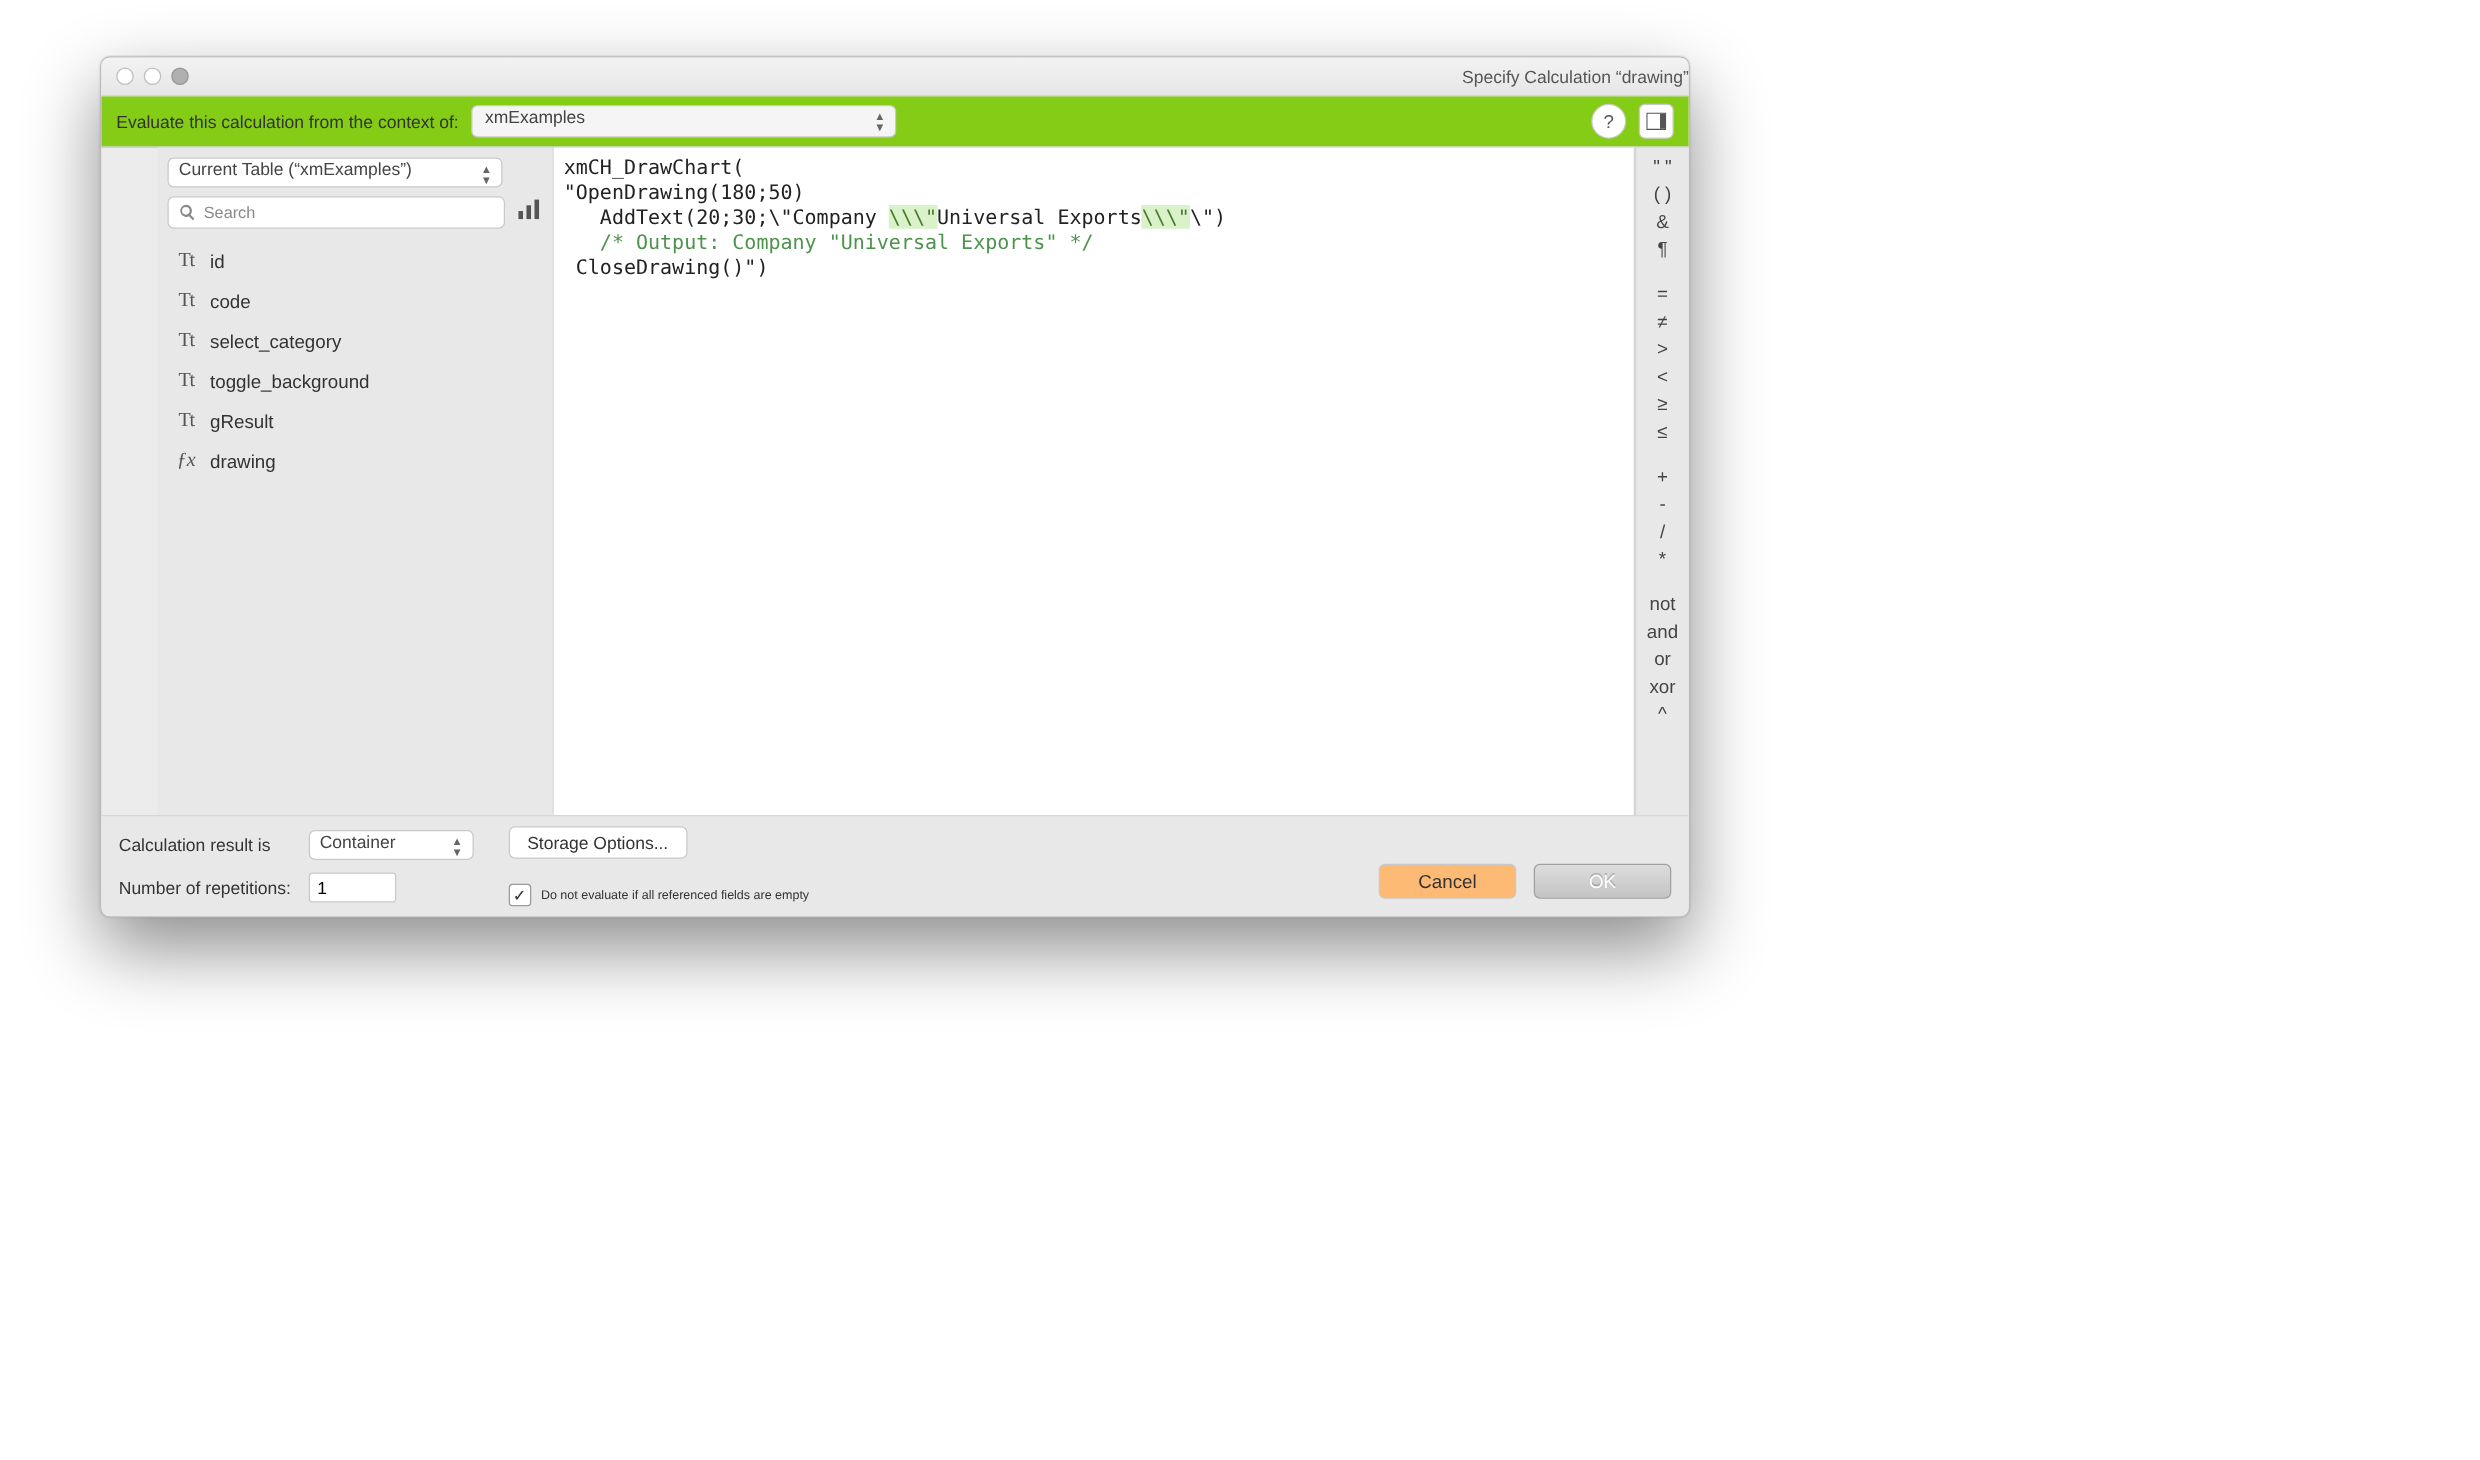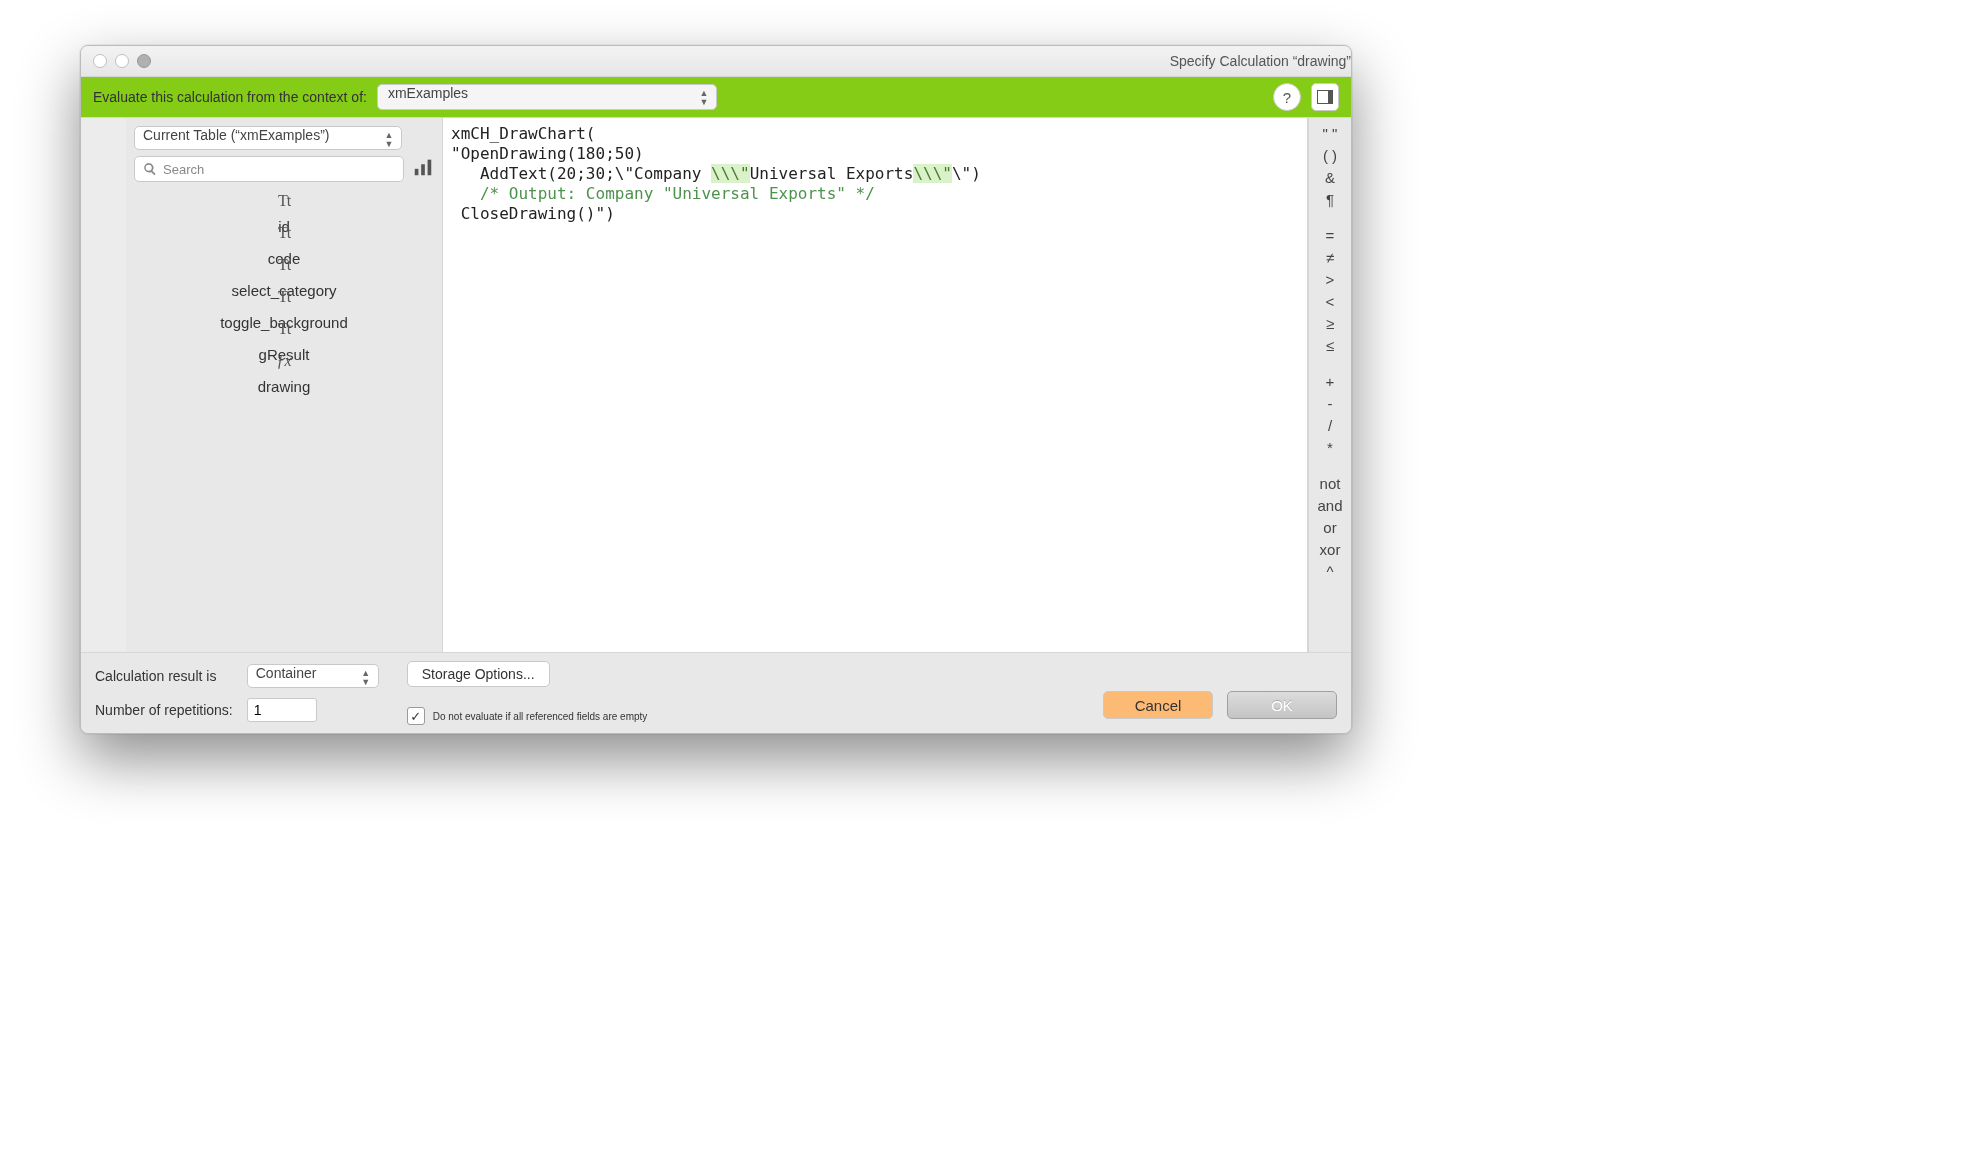--- a/index.html
+++ b/index.html
@@ -64,21 +64,21 @@
   .search-row{display:flex;align-items:center;gap:8px;}
   .search{
     flex:1;display:flex;align-items:center;background:#fff;border:1px solid var(--button-border);
     border-radius:5px;height:24px;padding:0 8px;color:#888;font-size:13px;gap:6px;
   }
   .search svg{width:14px;height:14px;fill:#888;}
   .sort-icon svg{width:22px;height:22px;fill:#555;}
   .field-list{flex:1;overflow:auto;margin-top:4px;}
   .field{
     display:flex;align-items:center;gap:8px;height:32px;padding:0 4px;font-size:15px;color:#333;
-    border-radius:3px;cursor:default;flex-direction:column;
+    border-radius:3px;cursor:default;
   }
   .ficon{width:22px;height:18px;display:flex;align-items:center;justify-content:center;color:var(--field-icon);font-family:Georgia,serif;}
   .ficon.tt{font-size:16px;font-weight:400;}
   .ficon.tt::before{content:"Tt";letter-spacing:-1px;}
   .ficon.img{border:1px solid #888;border-radius:2px;width:20px;height:14px;position:relative;}
   .ficon.img::after{content:"";position:absolute;left:2px;bottom:2px;width:5px;height:5px;background:#888;}
   .ficon.img::before{content:"";position:absolute;right:2px;bottom:2px;border-left:5px solid transparent;border-right:5px solid transparent;border-bottom:6px solid #888;}
   .ficon.fx{font-style:italic;font-size:16px;}
   .ficon.fx::before{content:"ƒx";}
   .editor{

